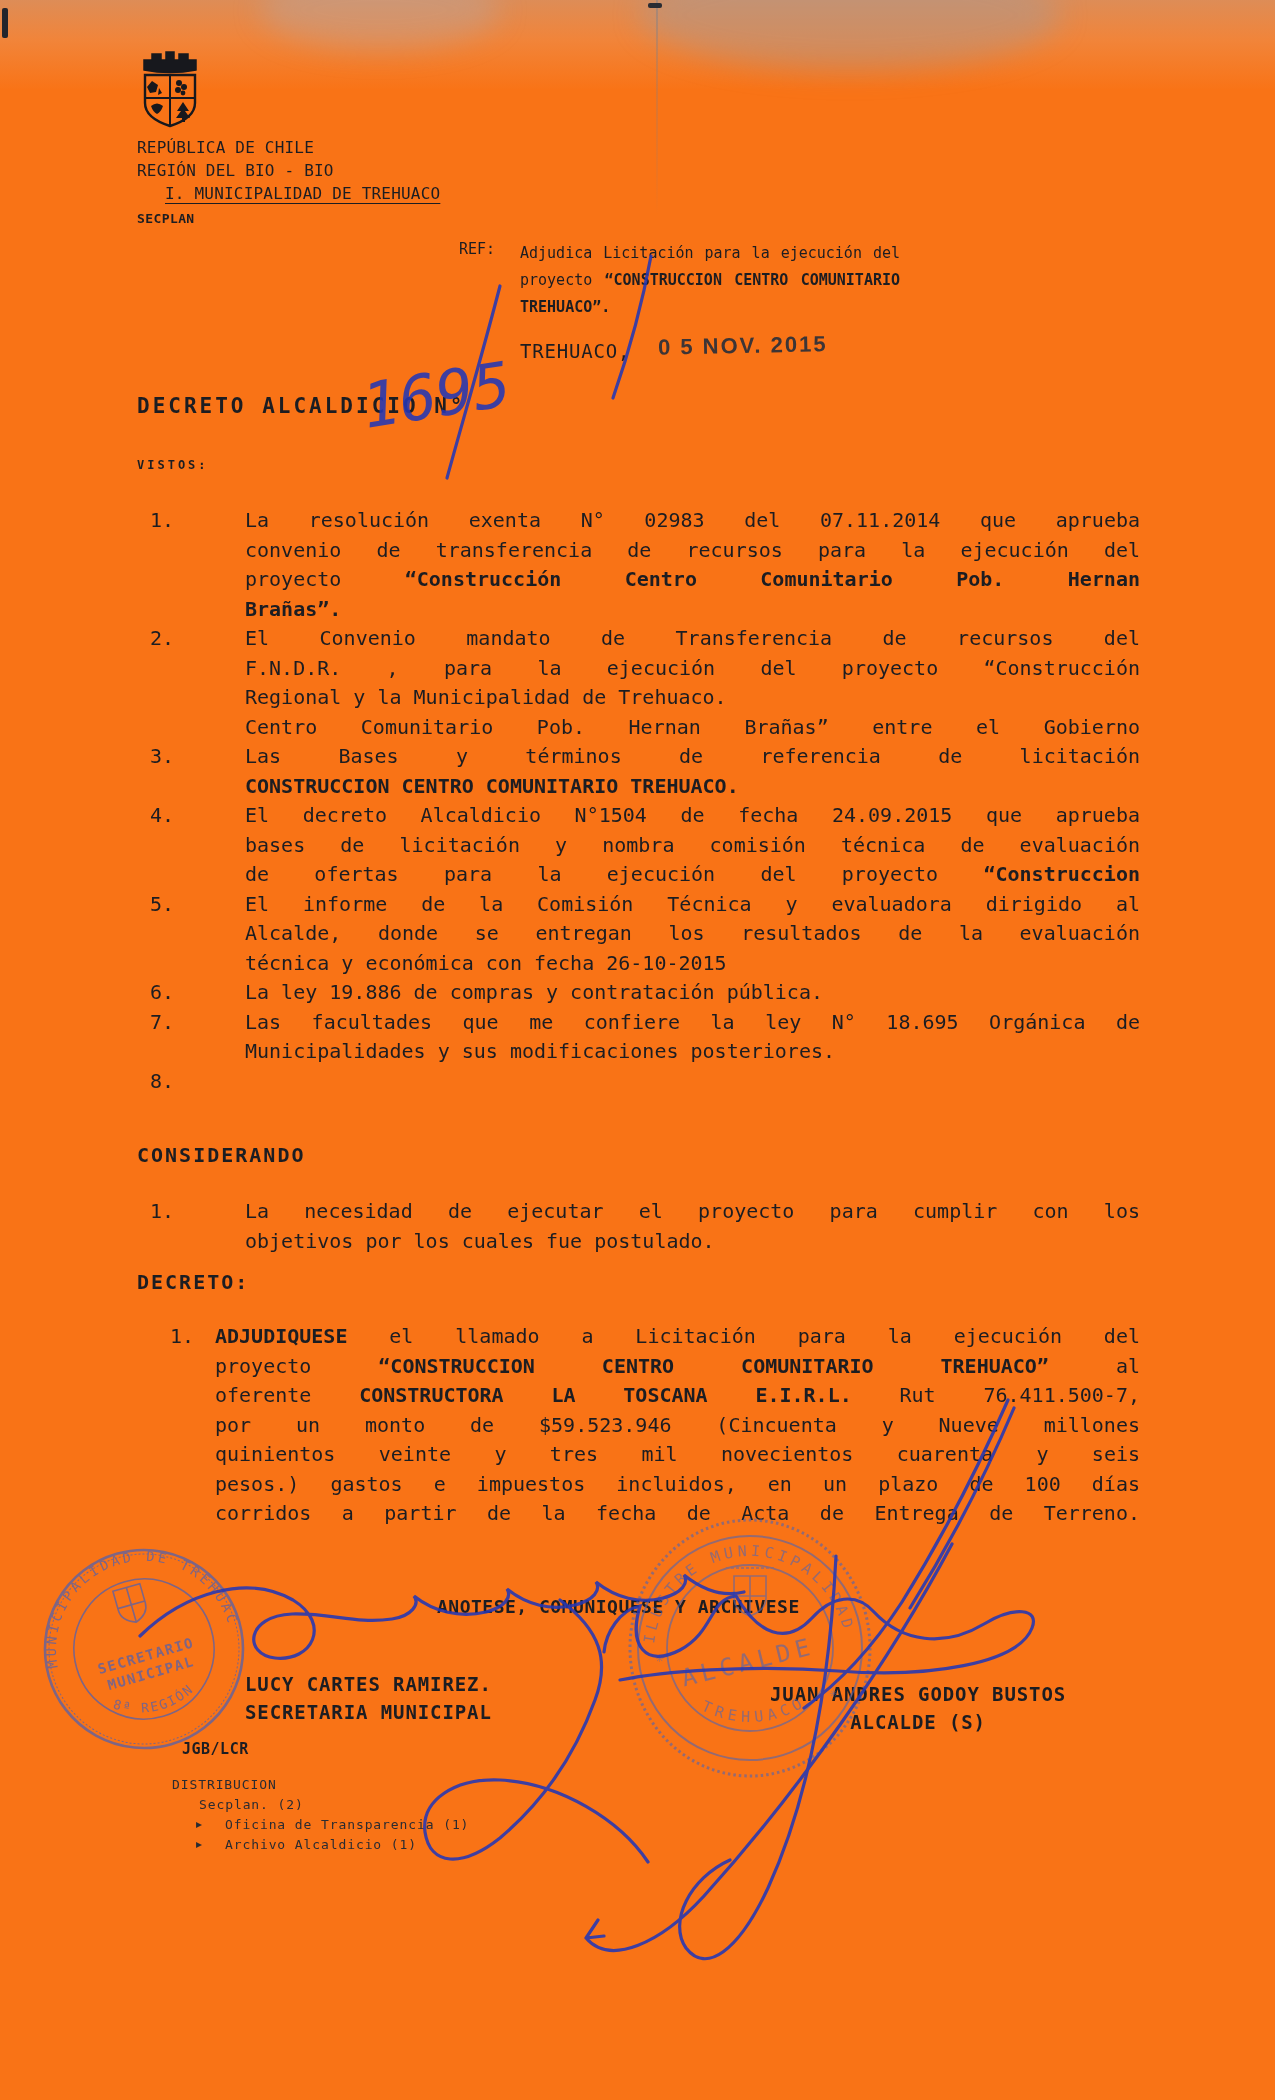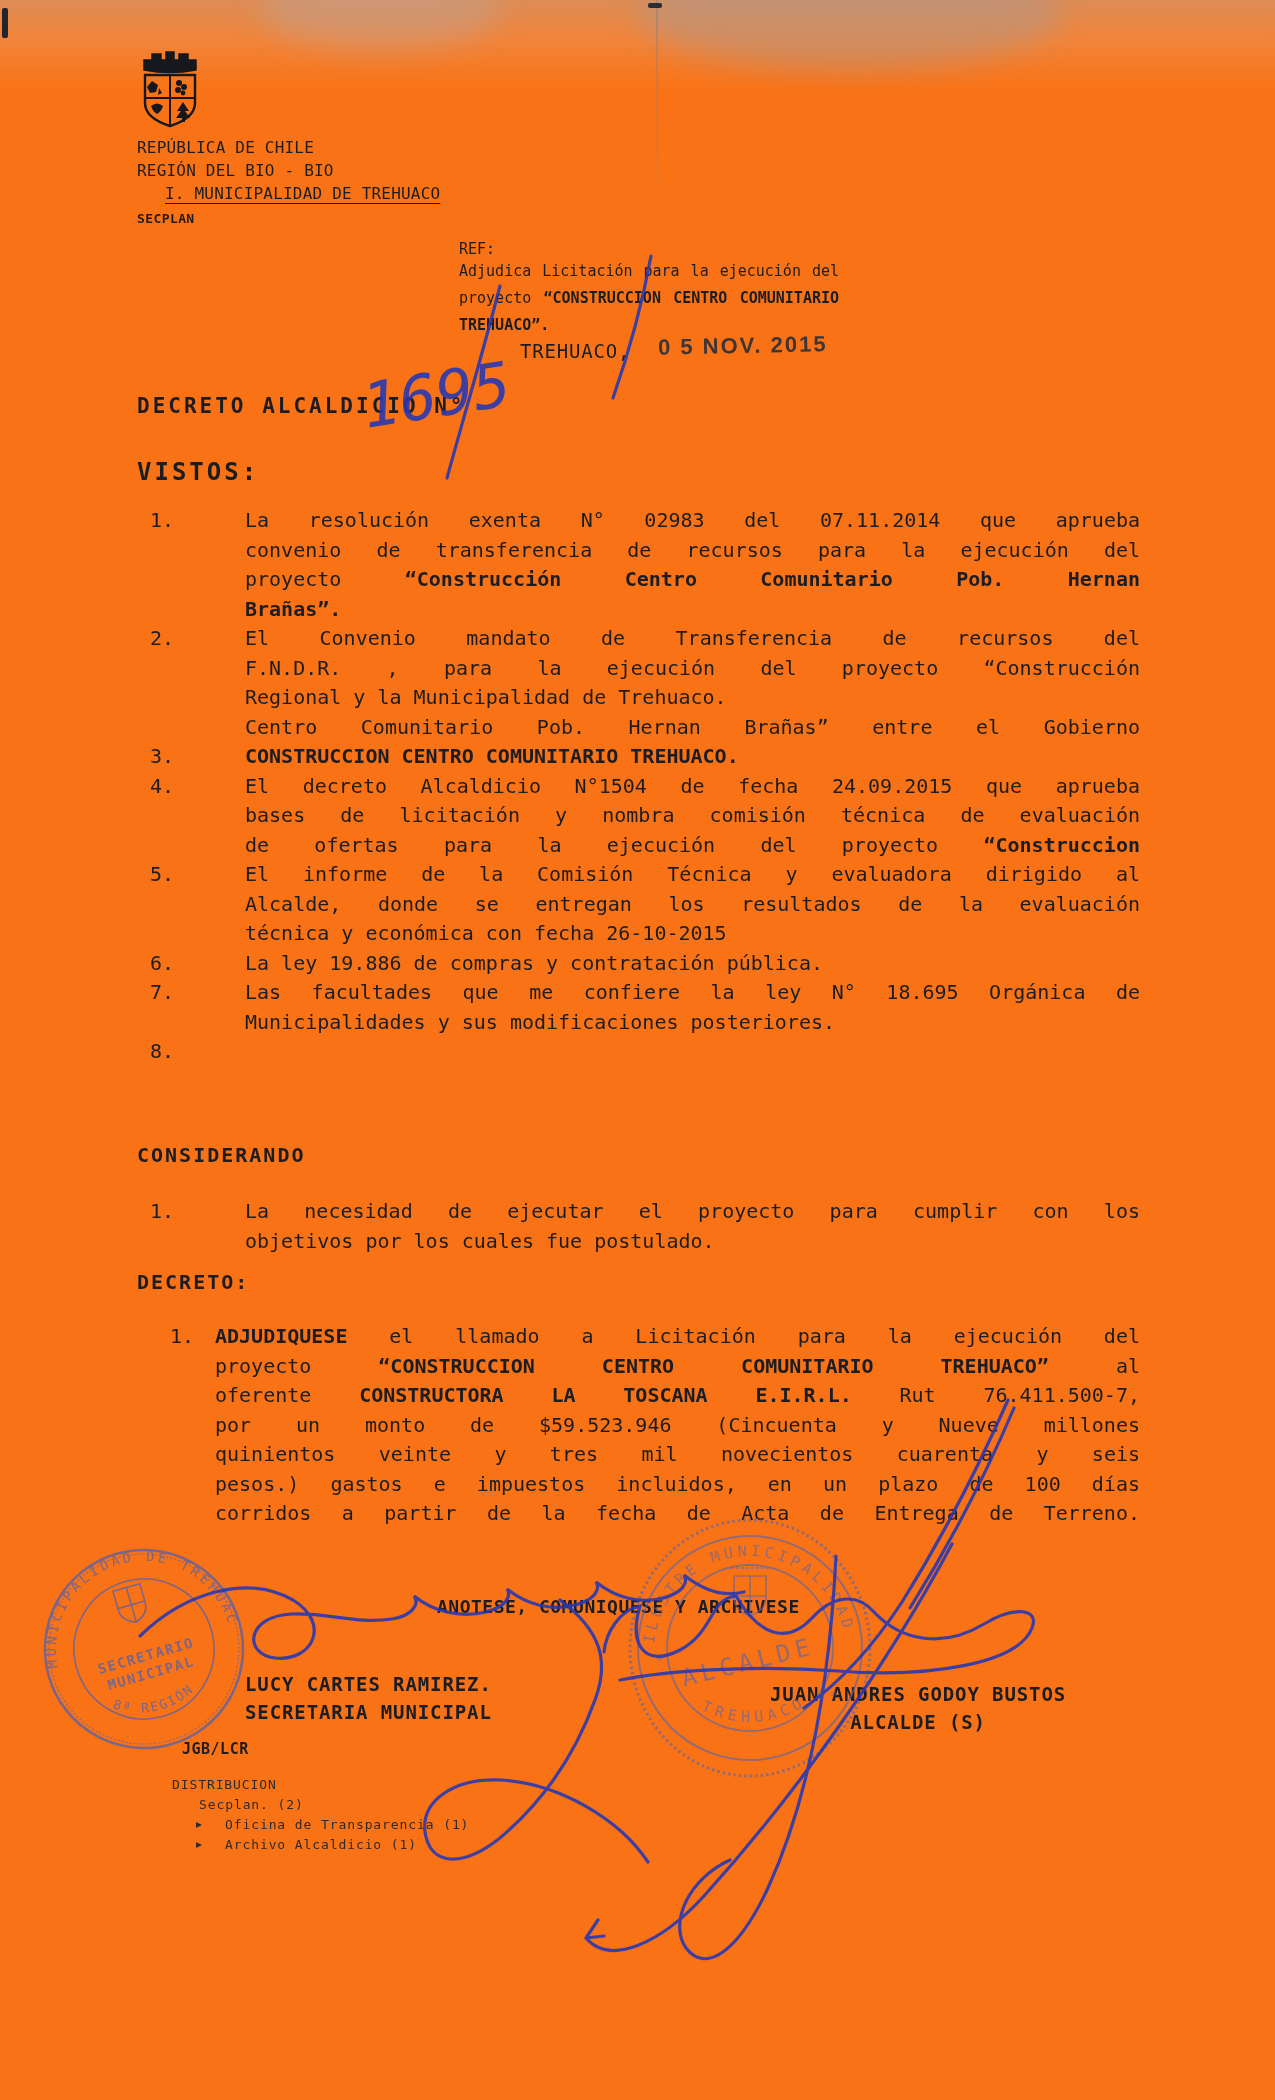--- a/index.html
+++ b/index.html
@@ -25,31 +25,31 @@
   .b{font-weight:bold;}
   .tl{line-height:29.5px;white-space:normal;}
   .jy{text-align:justify;text-align-last:justify;}
 
   
   .hdr{left:137px;top:136px;font-size:16px;line-height:23px;letter-spacing:.2px;}
   .hdr .u{text-decoration:underline;text-underline-offset:4px;margin-left:28px;}
   .hdr .secplan{font-weight:bold;font-size:13px;margin-top:2px;letter-spacing:.4px;}
 
   
-  .ref{left:459px;top:240px;display:flex;font-size:15px;flex-direction:column;}
+  .ref{left:459px;top:240px;display:flex;font-size:15px;}
   .ref .lbl{width:61px;font-weight:normal;}
   .ref .txt{width:380px;}
   .ref .tl{line-height:27px;}
 
   .dateline{left:520px;top:340px;font-size:19px;font-weight:normal;letter-spacing:.8px;}
   .datestamp{left:658px;top:333px;font-family:"Liberation Sans",sans-serif;font-weight:bold;
     font-size:22px;letter-spacing:2px;color:#2e3039;transform:rotate(-1.2deg);opacity:.92;}
 
   .decnum{left:137px;top:394px;font-size:21px;font-weight:bold;letter-spacing:3px;}
-  .vistos-t{left:137px;top:458px;font-size:24px;font-weight:bold;letter-spacing:3px;}
+  .vistos-t{left:137px;top:458px;font-size:12px;font-weight:bold;letter-spacing:3px;}
   .considerando-t{left:137px;top:1143px;font-size:20px;font-weight:bold;letter-spacing:2px;}
   .decreto-t{left:137px;top:1270px;font-size:20px;font-weight:bold;letter-spacing:2px;}
 
   .numlist{font-size:20px;}
   .numlist .row{display:grid;grid-template-columns:108px 1fr;}
   .numlist .num{padding-left:13px;line-height:29.5px;}
   .v-list{left:137px;top:506px;width:1003px;}
   .c-list{left:137px;top:1197px;width:1003px;}
   .d-item{left:160px;top:1322px;width:980px;font-size:20px;}
   .d-item .row{display:grid;grid-template-columns:55px 1fr;}
@@ -136,20 +136,21 @@
         <div>
           <div class="tl jy"><span>El Convenio mandato de Transferencia de recursos del</span></div>
           <div class="tl jy"><span>F.N.D.R. , para la ejecución del proyecto “Construcción</span></div>
           <div class="tl"><span>Regional y la Municipalidad de Trehuaco.</span></div>
           <div class="tl jy"><span>Centro Comunitario Pob. Hernan Brañas” entre el Gobierno</span></div>
         </div>
       </div>
       <div class="row">
         <div class="num">3.</div>
         <div>
+          <div class="tl jy"><span>Las Bases y términos de referencia de licitación</span></div>
           <div class="tl"><span class="b">CONSTRUCCION CENTRO COMUNITARIO TREHUACO.</span></div>
         </div>
       </div>
       <div class="row">
         <div class="num">4.</div>
         <div>
           <div class="tl jy"><span>El decreto Alcaldicio N°1504 de fecha 24.09.2015 que aprueba</span></div>
           <div class="tl jy"><span>bases de licitación y nombra comisión técnica de evaluación</span></div>
           <div class="tl jy"><span>de ofertas para la ejecución del proyecto </span><span class="b">“Construccion</span></div>
         </div>

